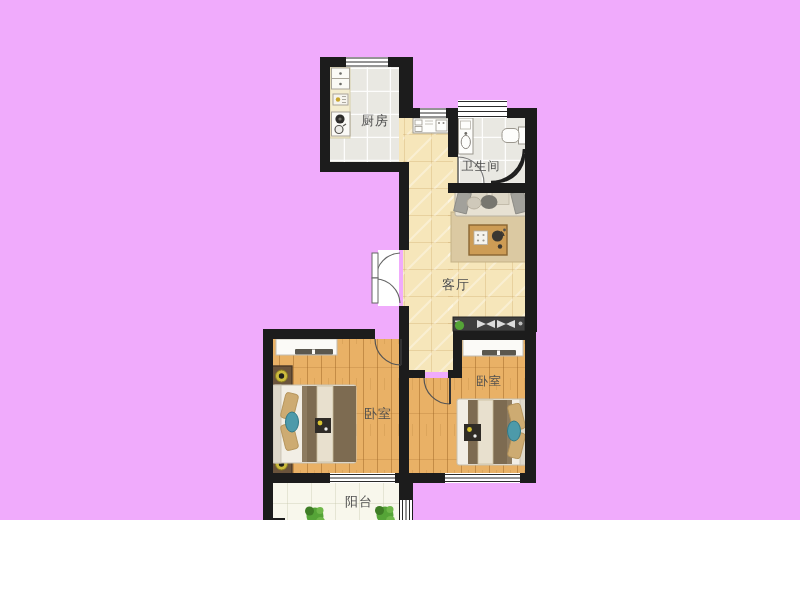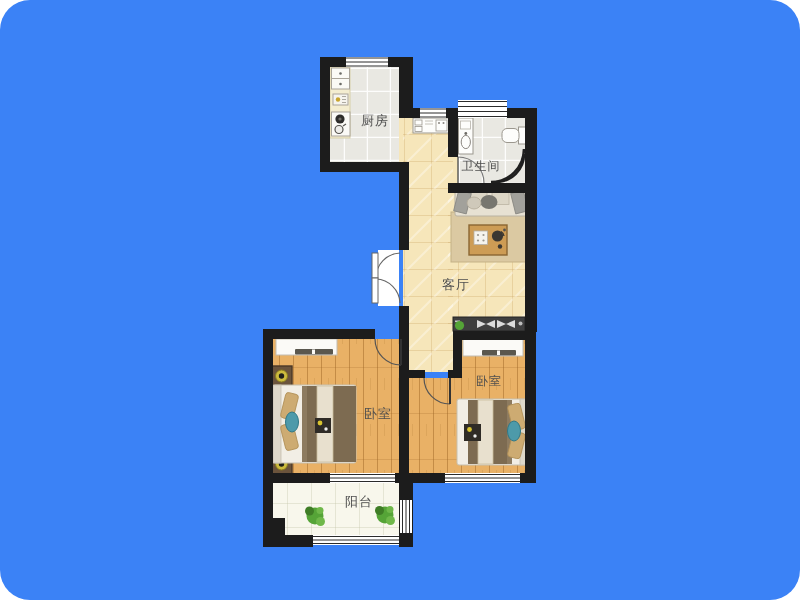--- a/index.html
+++ b/index.html
@@ -1,17 +1,17 @@
 <!DOCTYPE html>
 <html><head>
 <meta charset="utf-8">
 <style>
   html,body{margin:0;padding:0;background:#ffffff;}
-  #canvas{position:relative;width:800px;height:600px;background:#3b82f6;overflow:hidden;
-          font-family:"DejaVu Sans",sans-serif;border-radius:30px;}
+  #canvas{position:relative;width:800px;height:520px;background:#f0abfc;overflow:hidden;
+          font-family:"DejaVu Sans",sans-serif;}
   svg text{font-family:"DejaVu Sans",sans-serif;fill:#4e4e4e;letter-spacing:1px;}
 </style>
 </head>
 <body>
 
 <div id="canvas">
 <svg width="800" height="600" viewBox="0 0 800 600">
   <defs>
     <pattern id="woodp" width="14" height="46" patternUnits="userSpaceOnUse">
       <path d="M13.5,0 V46" stroke="rgba(150,95,30,0.45)" stroke-width="1"></path>

